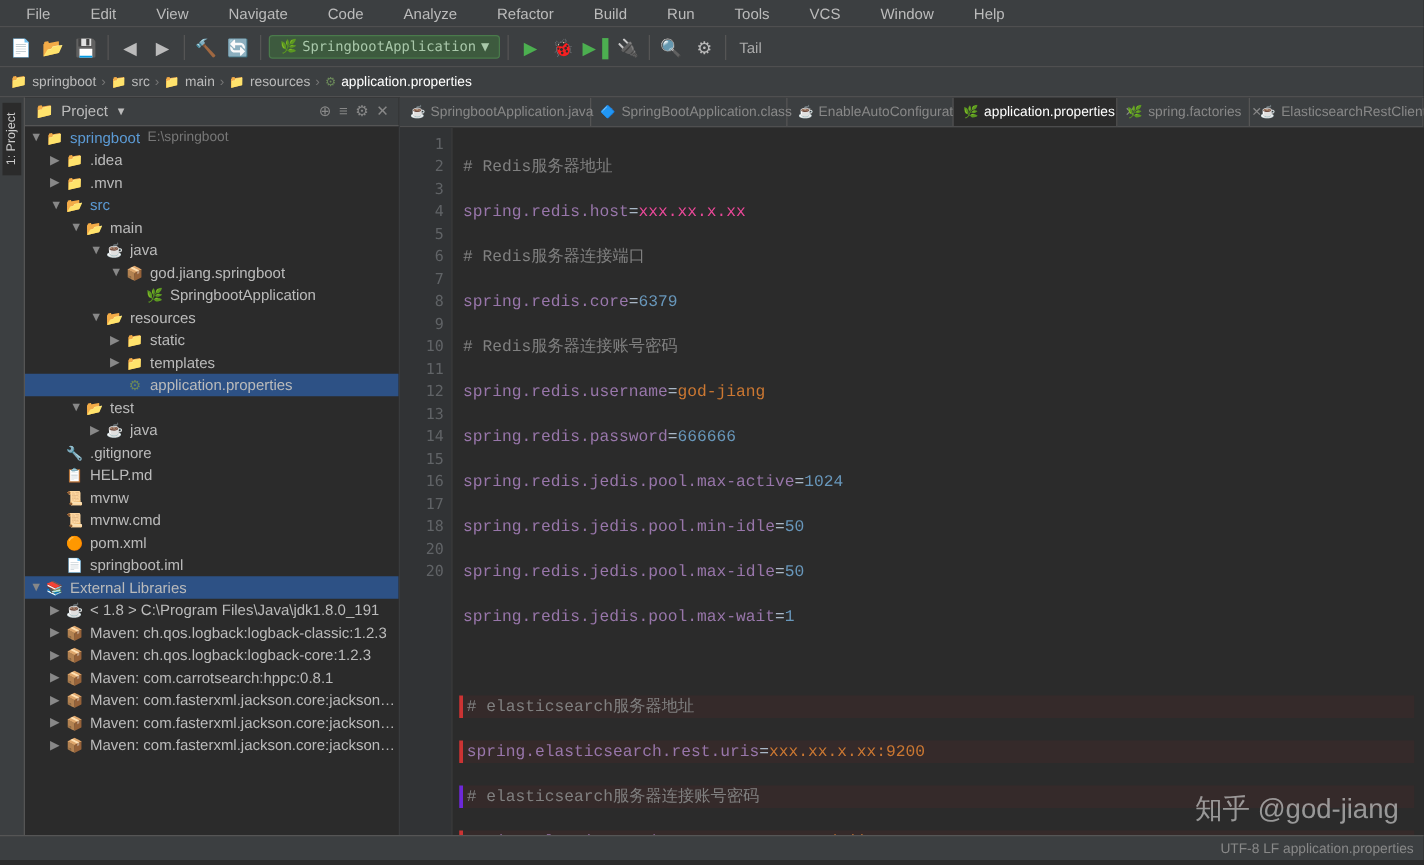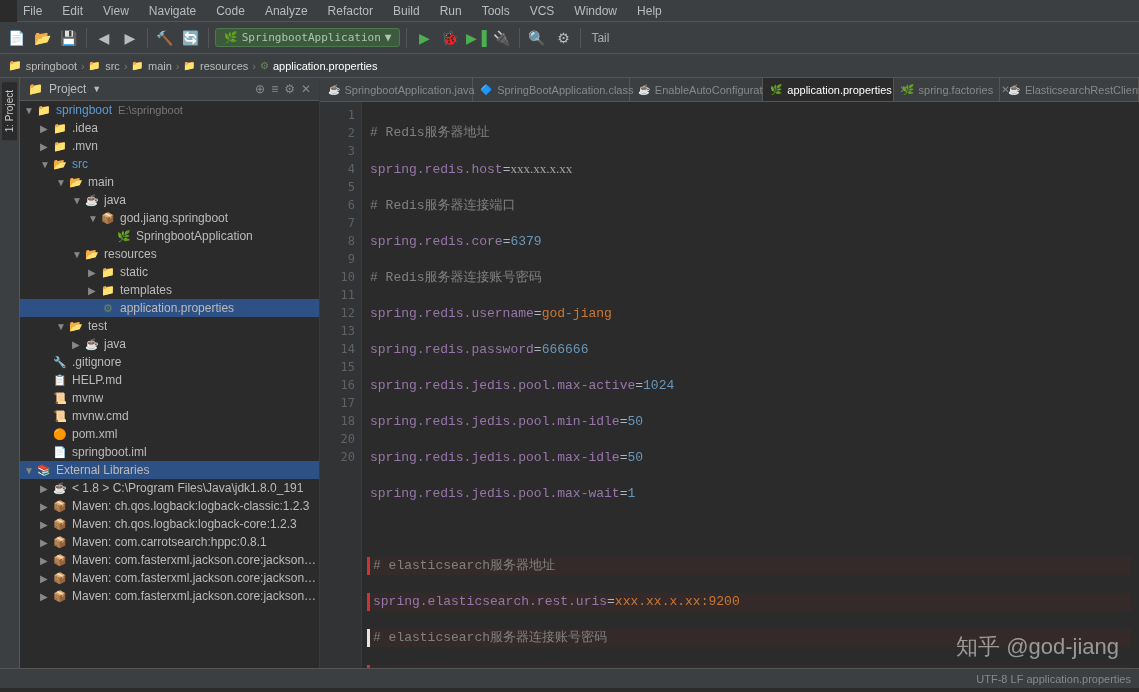--- a/index.html
+++ b/index.html
@@ -1,19 +1,19 @@
 <!DOCTYPE html>
 <html><head>
   <meta charset="utf-8">
   <style>
     * { margin: 0; padding: 0; box-sizing: border-box; }
     body { width: 1139px; height: 692px; overflow: hidden; font-family: 'Consolas', 'Monaco', monospace; font-size: 12px; background: #2b2b2b; color: #a9b7c6; }
 
     
-    #menubar { display: flex; align-items: center; background: #3c3f41; height: 22px; border-bottom: 1px solid #555; padding: 0 0; gap: 8px; margin-left: 17px; }
+    #menubar { display: flex; align-items: center; background: #3c3f41; height: 22px; border-bottom: 1px solid #555; padding: 0 15px; gap: 20px; }
     .menu-item { color: #bbbbbb; padding: 2px 6px; cursor: pointer; font-size: 12px; font-family: 'Segoe UI', sans-serif; }
 
     
     #toolbar { display: flex; align-items: center; background: #3c3f41; height: 32px; border-bottom: 1px solid #555; padding: 0 6px; gap: 4px; }
     .toolbar-btn { width: 22px; height: 22px; background: transparent; border: none; color: #bbbbbb; cursor: pointer; display: flex; align-items: center; justify-content: center; font-size: 14px; border-radius: 3px; }
     .toolbar-separator { width: 1px; height: 20px; background: #555; margin: 0 2px; }
     .run-config { background: #3d5a3e; border: 1px solid #4a7a4b; border-radius: 3px; padding: 2px 8px; color: #a9c8aa; font-size: 11px; display: flex; align-items: center; gap: 4px; cursor: pointer; }
     .btn-green { color: #4caf50; }
 
     
@@ -70,21 +70,21 @@
 
     
     #editor-area { flex: 1; display: flex; flex-direction: column; overflow: hidden; }
     #editor-content { flex: 1; overflow: auto; background: #2b2b2b; display: flex; }
     #line-numbers { width: 42px; background: #313335; color: #606366; font-size: 12px; line-height: 18px; padding: 4px 6px; text-align: right; flex-shrink: 0; user-select: none; border-right: 1px solid #3a3a3a; font-family: 'Consolas', monospace; }
     #code-content { flex: 1; padding: 4px 8px; line-height: 18px; font-size: 13px; white-space: pre; font-family: 'Consolas', 'Courier New', monospace; overflow: auto; }
 
     
     .c-comment { color: #808080; }
     .c-value-num { color: #6897bb; }
-    .c-value-str { color: #a3a3a3; font-family: Liberation Serif, serif; }
+    .c-value-str { color: #ec4899; }
     .c-equals { color: #a9b7c6; }
     .c-host { color: #cc7832; }
     .c-prop { color: #9876aa; }
 
     
     .code-line { display: block; min-height: 18px; line-height: 18px; }
     .code-line.highlighted-section { background: rgba(180, 40, 40, 0.08); }
 
     
     #watermark { position: absolute; bottom: 30px; right: 20px; font-size: 22px; color: rgba(200, 200, 200, 0.7); font-family: 'Segoe UI', sans-serif; pointer-events: none; }
@@ -419,21 +419,21 @@
 <span class="code-line"><span class="c-comment"># Redis服务器连接账号密码</span></span>
 <span class="code-line"><span class="c-prop">spring.redis.username</span><span class="c-equals">=</span><span class="c-host">god-jiang</span></span>
 <span class="code-line"><span class="c-prop">spring.redis.password</span><span class="c-equals">=</span><span class="c-value-num">666666</span></span>
 <span class="code-line"><span class="c-prop">spring.redis.jedis.pool.max-active</span><span class="c-equals">=</span><span class="c-value-num">1024</span></span>
 <span class="code-line"><span class="c-prop">spring.redis.jedis.pool.min-idle</span><span class="c-equals">=</span><span class="c-value-num">50</span></span>
 <span class="code-line"><span class="c-prop">spring.redis.jedis.pool.max-idle</span><span class="c-equals">=</span><span class="c-value-num">50</span></span>
 <span class="code-line"><span class="c-prop">spring.redis.jedis.pool.max-wait</span><span class="c-equals">=</span><span class="c-value-num">1</span></span>
 <span class="code-line"> </span>
 <span class="code-line highlighted-section" style="border-left: 3px solid #cc3333; margin-left:-3px; padding-left:3px;"><span class="c-comment"># elasticsearch服务器地址</span></span>
 <span class="code-line highlighted-section" style="border-left: 3px solid #cc3333; margin-left:-3px; padding-left:3px;"><span class="c-prop">spring.elasticsearch.rest.uris</span><span class="c-equals">=</span><span class="c-host">xxx.xx.x.xx:9200</span></span>
-<span class="code-line highlighted-section" style="border-left: 3px solid #e5e5e5; margin-left:-3px; padding-left:3px;"><span class="c-comment"># elasticsearch服务器连接账号密码</span></span>
+<span class="code-line highlighted-section" style="border-left: 3px solid #6d28d9; margin-left:-3px; padding-left:3px;"><span class="c-comment"># elasticsearch服务器连接账号密码</span></span>
 <span class="code-line highlighted-section" style="border-left: 3px solid #cc3333; margin-left:-3px; padding-left:3px;"><span class="c-prop">spring.elasticsearch.rest.username</span><span class="c-equals">=</span><span class="c-host">god-jiang</span></span>
 
 
 
 
       </div>
     </div>
   </div>
 
 </div>

